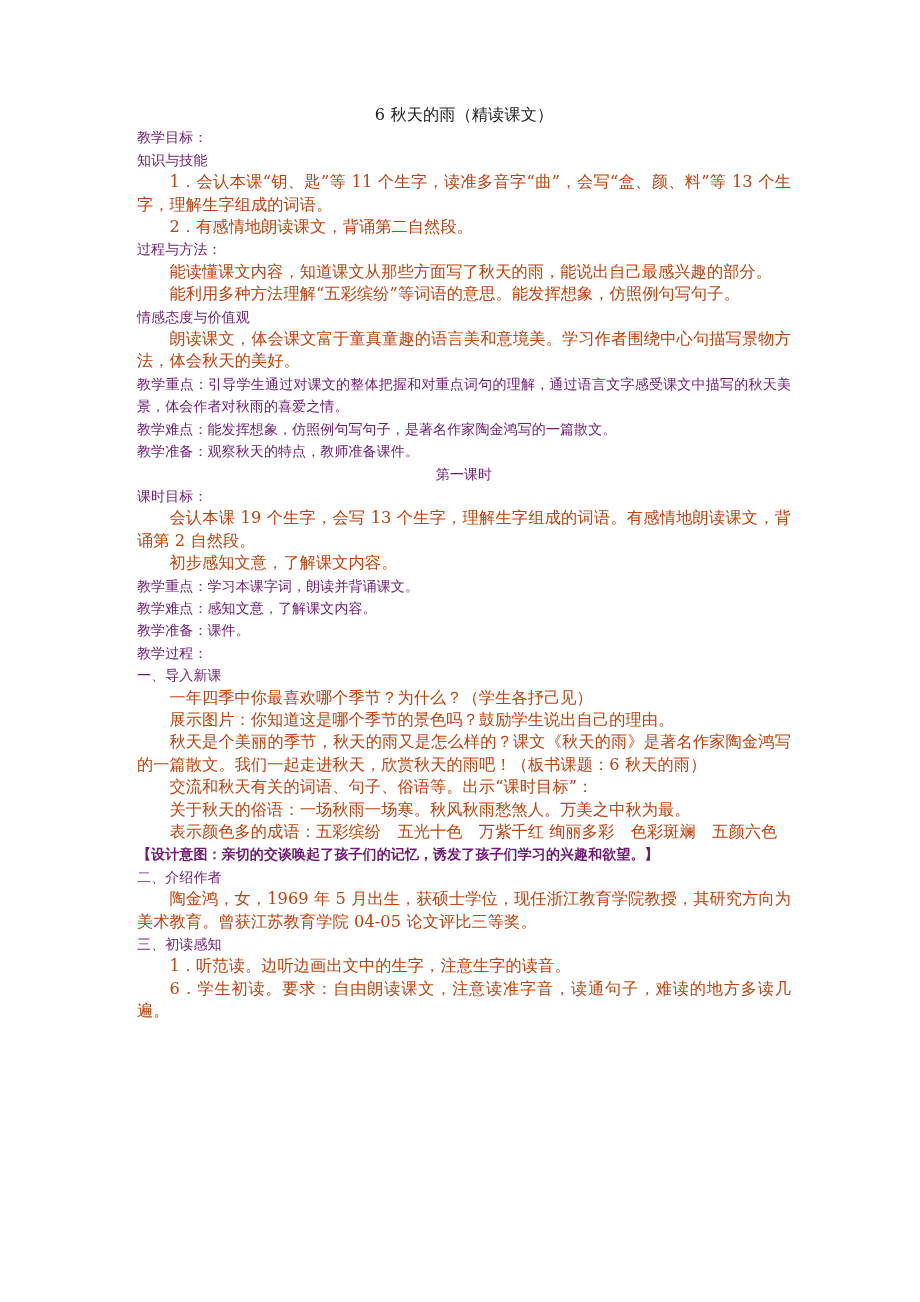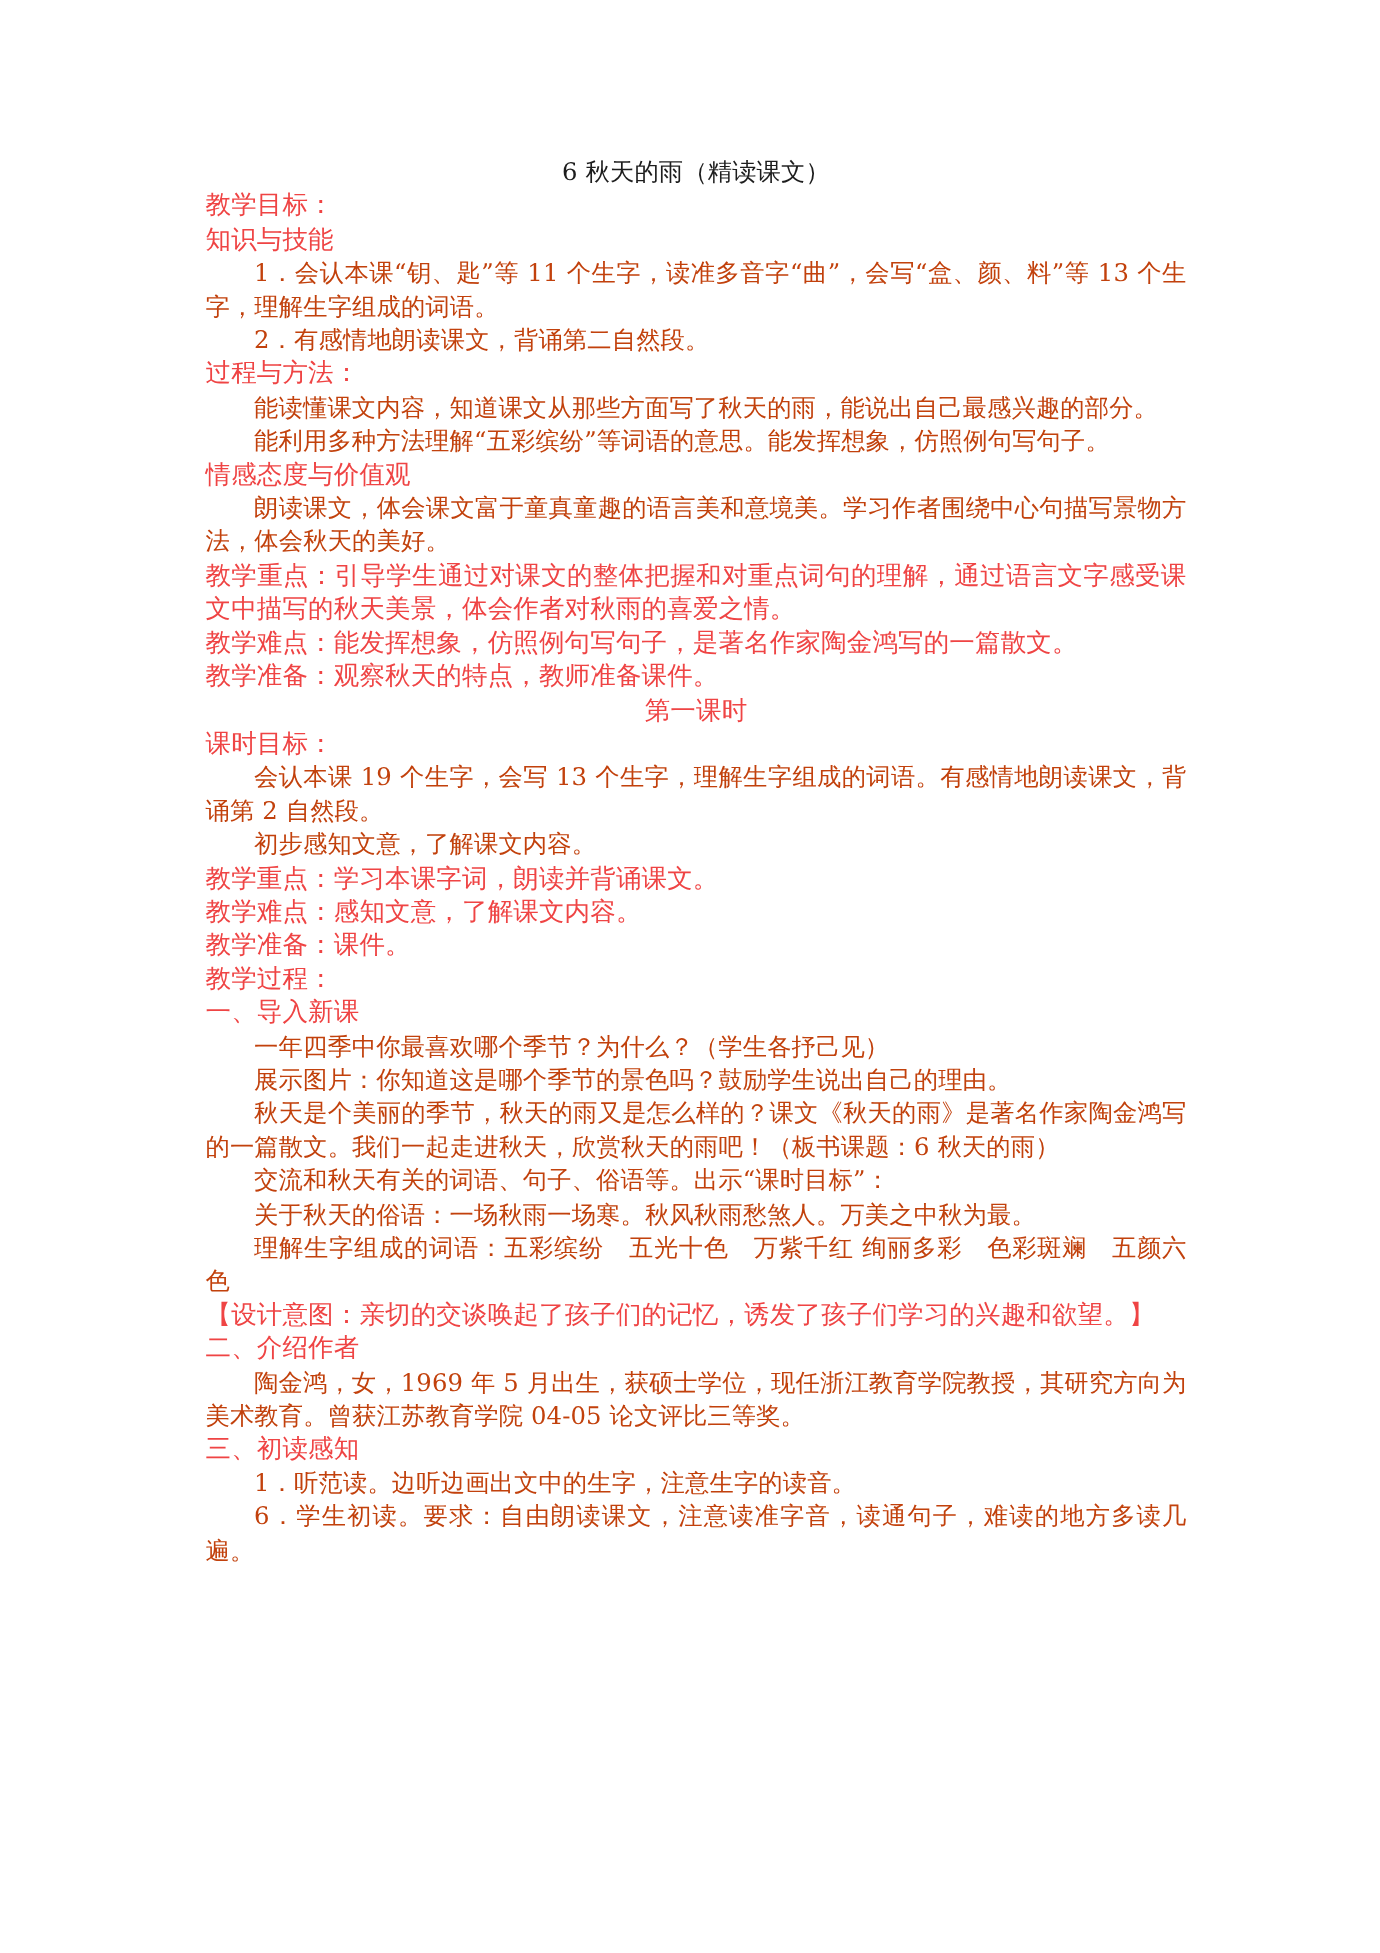--- a/index.html
+++ b/index.html
@@ -27,23 +27,23 @@
 
   .doc-body {
     position: absolute;
     left: 137px;
     top: 104px;
     width: 654px;
   }
 
   
   .ln {
-    font-size: 17px;
+    font-size: 14px;
     line-height: 22.4px;
-    color: #ef4444;
+    color: #701a75;
     text-align: justify;
     text-justify: inter-character;
     white-space: pre-wrap;
     word-break: break-all;
     letter-spacing: 0.1px;
   }
 
   .para {
     font-size: 16.2px;
     line-height: 22.4px;
@@ -64,21 +64,21 @@
   .title-line {
     font-size: 16.2px;
     line-height: 22.4px;
     text-align: center;
     letter-spacing: 0.1px;
     color: #1d1d1d;
     margin-bottom: 0;
   }
 
   .bold-line {
-    font-weight: normal;
+    font-weight: bold;
   }
 
   
   .idiom {
     white-space: pre-wrap;
     text-align: justify;
     text-justify: inter-character;
   }
 </style>
 </head>
@@ -109,21 +109,21 @@
         <div class="ln">教学重点：学习本课字词，朗读并背诵课文。</div>
         <div class="ln">教学难点：感知文意，了解课文内容。</div>
         <div class="ln">教学准备：课件。</div>
         <div class="ln">教学过程：</div>
         <div class="ln">一、导入新课</div>
         <div class="para">一年四季中你最喜欢哪个季节？为什么？（学生各抒己见）</div>
         <div class="para">展示图片：你知道这是哪个季节的景色吗？鼓励学生说出自己的理由。</div>
         <div class="para">秋天是个美丽的季节，秋天的雨又是怎么样的？课文《秋天的雨》是著名作家陶金鸿写的一篇散文。我们一起走进秋天，欣赏秋天的雨吧！（板书课题：6 秋天的雨）</div>
         <div class="para">交流和秋天有关的词语、句子、俗语等。出示“课时目标”：</div>
         <div class="para">关于秋天的俗语：一场秋雨一场寒。秋风秋雨愁煞人。万美之中秋为最。</div>
-        <div class="para idiom">理解生字组成的词语：五彩缤纷　五光十色　万紫千红 绚丽多彩　色彩斑斓　五颜六色</div>
+        <div class="para idiom">表示颜色多的成语：五彩缤纷　五光十色　万紫千红 绚丽多彩　色彩斑斓　五颜六色</div>
         <div class="ln bold-line">【设计意图：亲切的交谈唤起了孩子们的记忆，诱发了孩子们学习的兴趣和欲望。】</div>
         <div class="ln">二、介绍作者</div>
         <div class="para">陶金鸿，女，1969 年 5 月出生，获硕士学位，现任浙江教育学院教授，其研究方向为美术教育。曾获江苏教育学院 04-05 论文评比三等奖。</div>
         <div class="ln">三、初读感知</div>
         <div class="para">1．听范读。边听边画出文中的生字，注意生字的读音。</div>
         <div class="para">6．学生初读。要求：自由朗读课文，注意读准字音，读通句子，难读的地方多读几遍。</div>
       </div>
 
   </div>
 </div>

